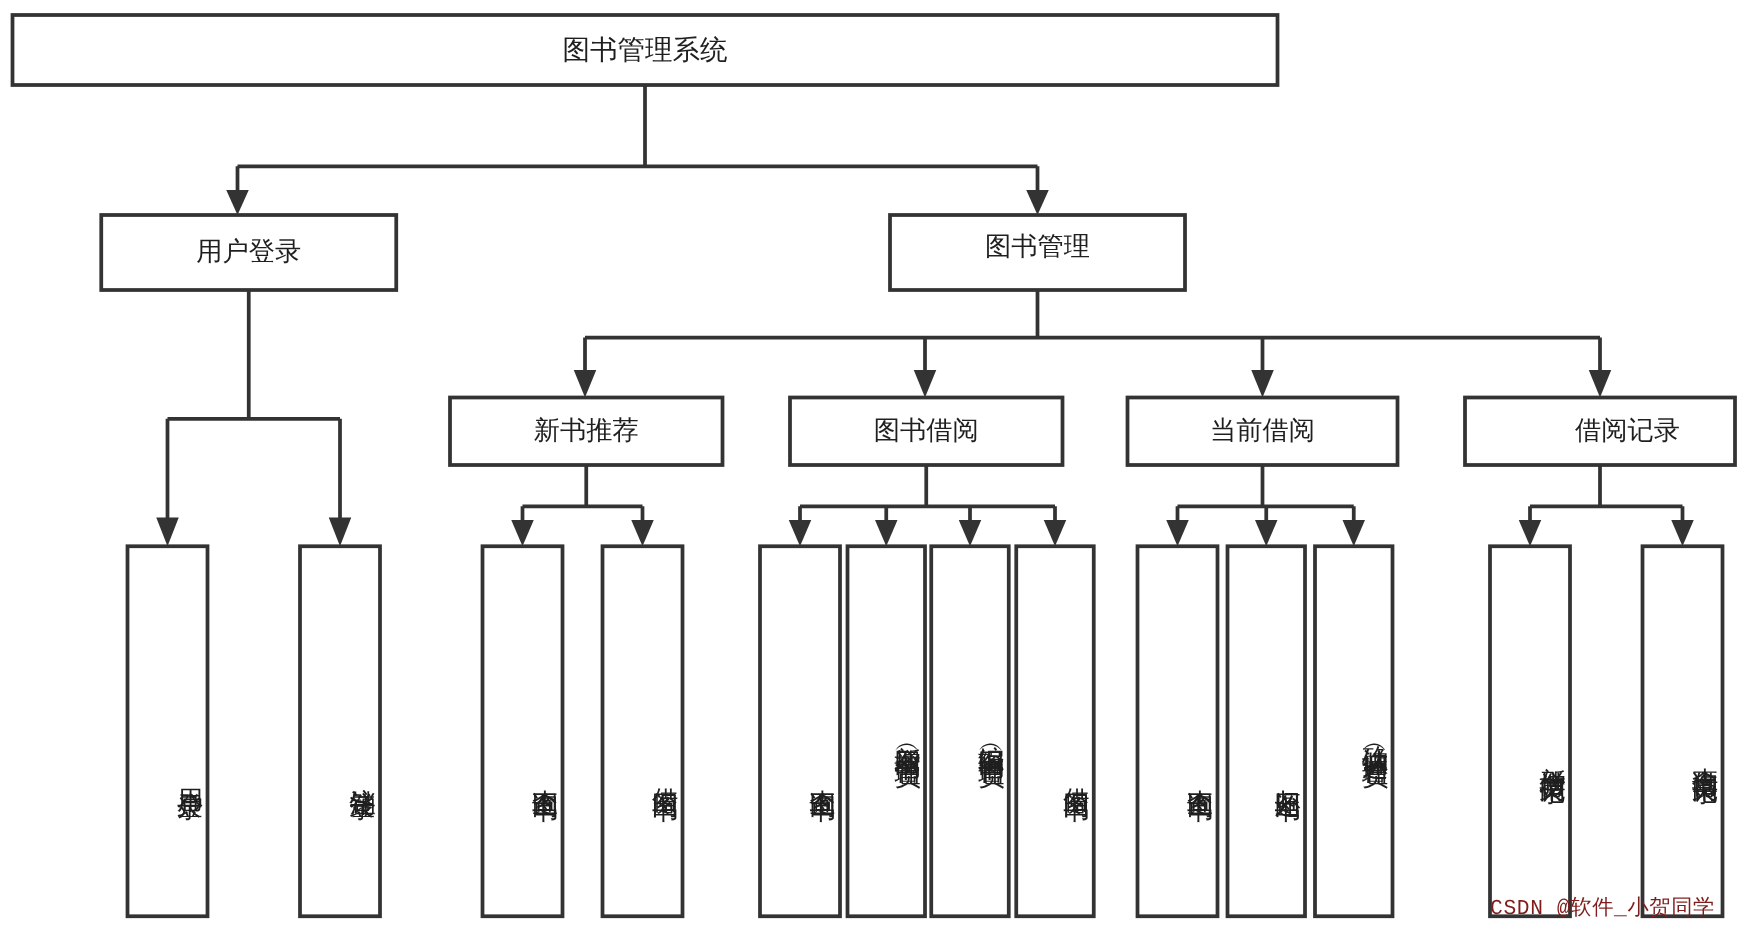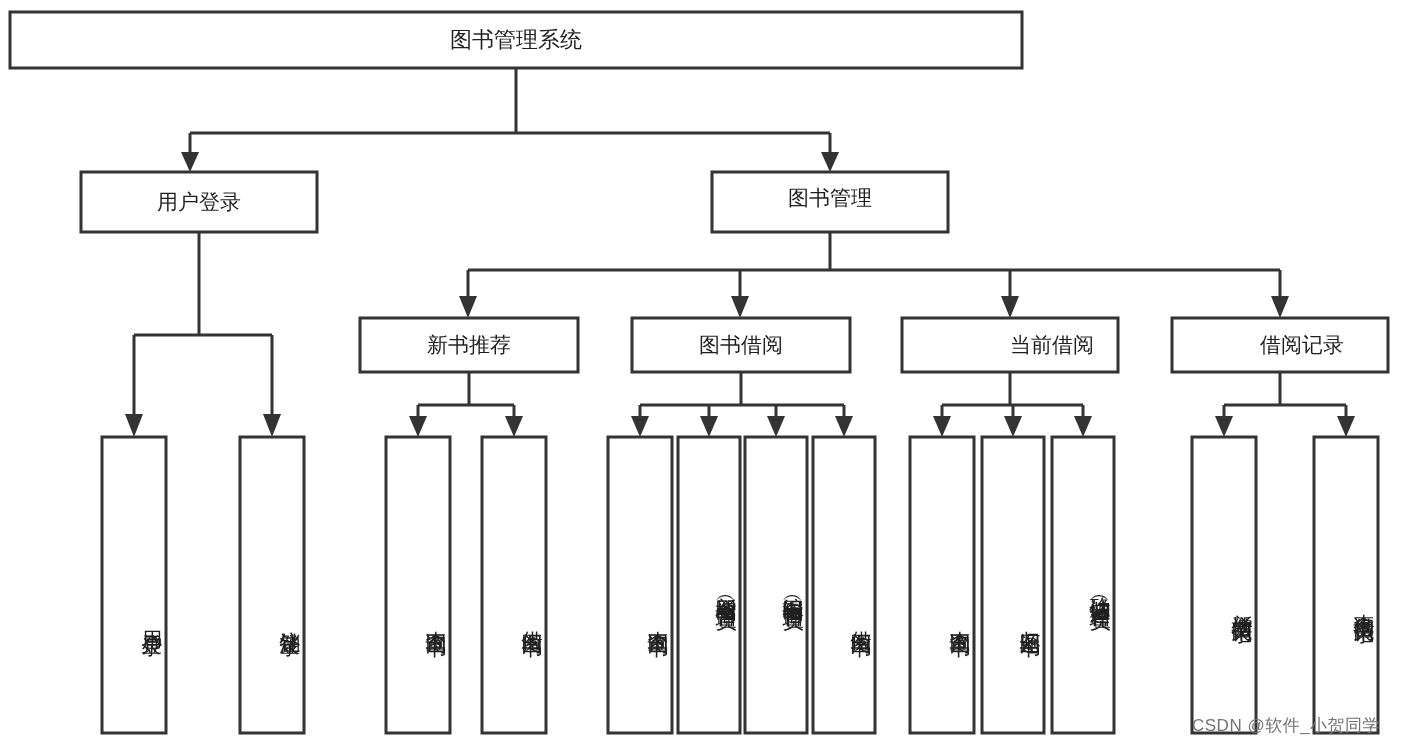--- a/index.html
+++ b/index.html
@@ -38,21 +38,21 @@
   .arrow-head {
     fill: #333333;
     stroke: none;
   }
   .node-label {
     position: absolute;
     display: flex;
     align-items: center;
     justify-content: center;
     color: #1f1f1f;
-    font-family: Liberation Sans, sans-serif;
+    font-family: Liberation Serif, serif;
     text-align: right;
     pointer-events: none;
     white-space: nowrap;
   }
   .label-h {
     font-size: 21px;
     line-height: 1.1;
   }
   .label-root {
     font-size: 22px;
@@ -65,22 +65,22 @@
     align-items: flex-start;
     justify-content: center;
     padding-top: 6px;
     box-sizing: border-box;
   }
   .watermark {
     position: absolute;
     left: 1192px;
     top: 714px;
     font-size: 17px;
-    color: #737373;
-    font-family: Liberation Sans, sans-serif;
+    color: #7f1d1d;
+    font-family: Liberation Mono, monospace;
     white-space: nowrap;
     letter-spacing: 0.5px;
   }
 </style>
 </head>
 <body>
 
 <div id="diagram-root">
 
   <svg id="diagram-svg" viewBox="0 0 1405 747">
@@ -179,21 +179,21 @@
     </g>
   </svg>
 
   <div class="node-label label-root" style="left:10px; top:12px; width:1012px; height:56px;">图书管理系统</div>
 
   <div class="node-label label-h" style="left:81px; top:172px; width:236px; height:60px;">用户登录</div>
   <div class="node-label label-h" style="left:712px; top:172px; width:236px; height:52px;">图书管理</div>
 
   <div class="node-label label-h" style="left:632px; top:318px; width:218px; height:54px;">图书借阅</div>
   <div class="node-label label-h" style="left:360px; top:318px; width:218px; height:54px;">新书推荐</div>
-  <div class="node-label label-h" style="left:902px; top:318px; width:216px; height:54px;margin-left:42px;">当前借阅</div>
+  <div class="node-label label-h" style="left:902px; top:318px; width:216px; height:54px;">当前借阅</div>
   <div class="node-label label-h" style="left:1172px; top:318px; width:260px; height:54px;">借阅记录</div>
 
   <div class="node-label label-v" style="left:102px; top:500px; width:64px; height:230px;">用户登录</div>
   <div class="node-label label-v" style="left:240px; top:500px; width:64px; height:230px;">注销登录</div>
   <div class="node-label label-v" style="left:386px; top:500px; width:64px; height:230px;">查询图书</div>
   <div class="node-label label-v" style="left:482px; top:500px; width:64px; height:230px;">借阅图书</div>
   <div class="node-label label-v" style="left:608px; top:500px; width:64px; height:230px;">查询图书</div>
   <div class="node-label label-v" style="left:678px; top:443px; width:62px; height:286px;">新增图书（管理员）</div>
   <div class="node-label label-v" style="left:745px; top:443px; width:62px; height:286px;">编辑图书（管理员）</div>
   <div class="node-label label-v" style="left:813px; top:500px; width:62px; height:230px;">借阅图书</div>

